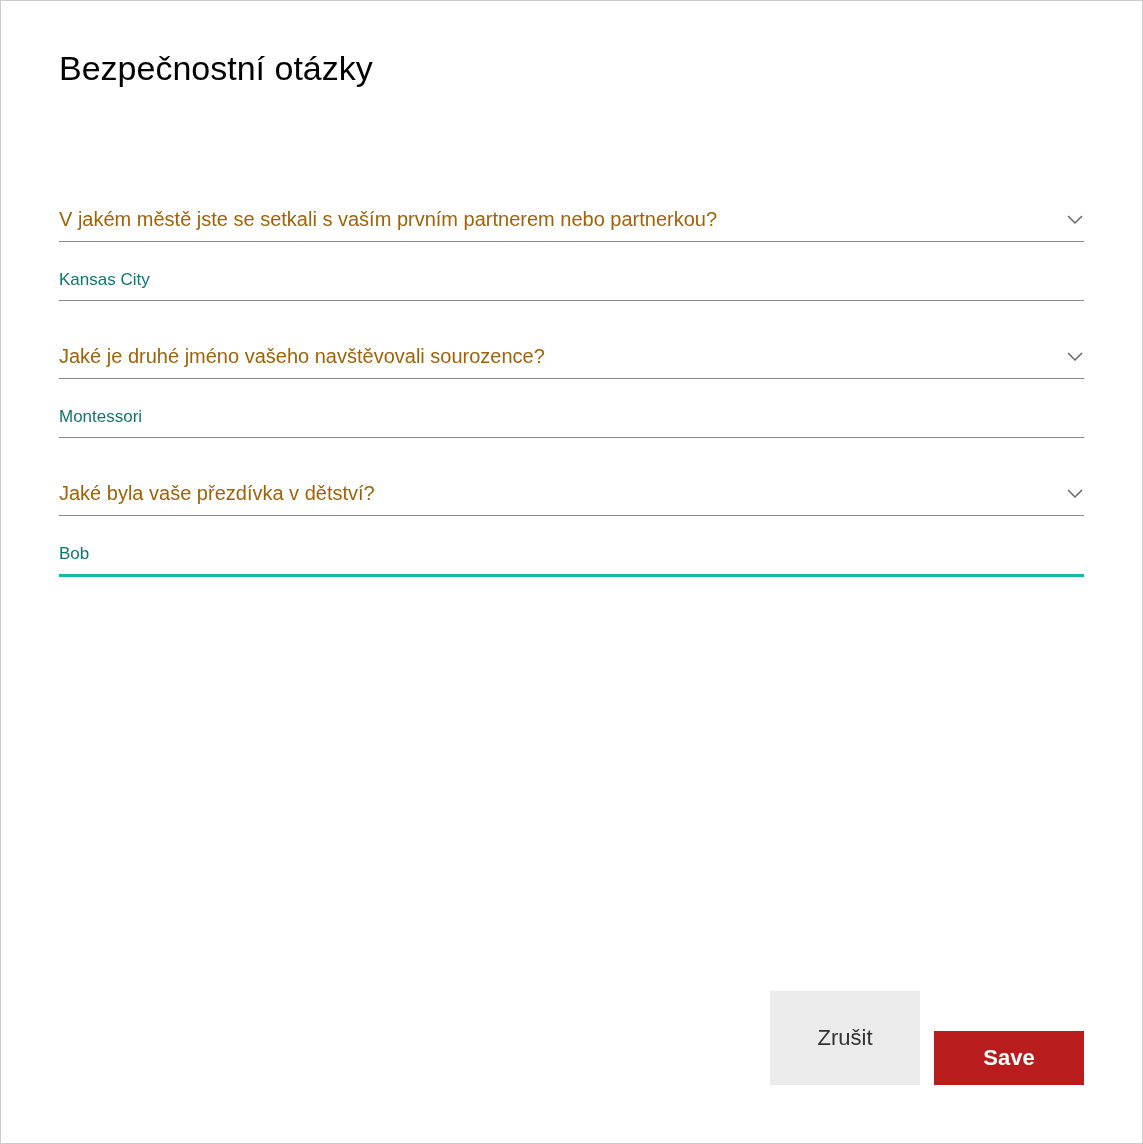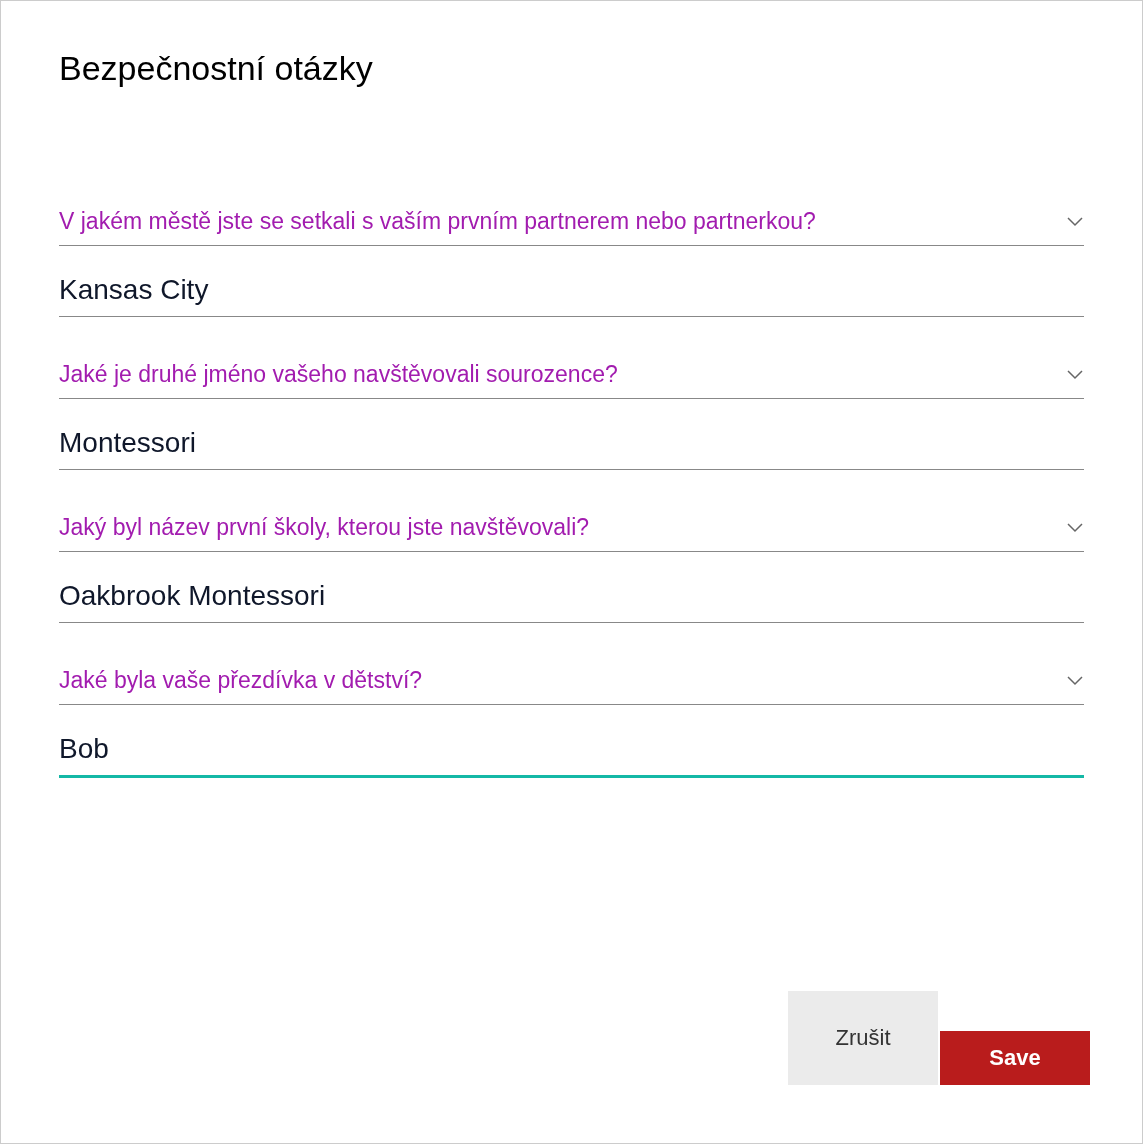--- a/index.html
+++ b/index.html
@@ -31,22 +31,22 @@
     .dropdown-field {
       display: flex;
       align-items: center;
       justify-content: space-between;
       border-bottom: 1px solid #888;
       padding-bottom: 10px;
       margin-bottom: 28px;
       cursor: pointer;
     }
     .dropdown-label {
-      font-size: 23px;
-      color: #a21caf;
+      font-size: 20px;
+      color: #a16207;
       font-weight: 400;
     }
     .chevron-icon {
       width: 18px;
       height: 18px;
       display: flex;
       align-items: center;
       justify-content: center;
     }
     .chevron-icon svg {
@@ -57,30 +57,30 @@
       fill: none;
     }
     .answer-field {
       border-bottom: 1px solid #888;
       padding-bottom: 10px;
     }
     .answer-field.focused {
       border-bottom: 3px solid #14b8a6;
     }
     .answer-value {
-      font-size: 28px;
-      color: #0f172a;
+      font-size: 17px;
+      color: #0f766e;
       font-weight: 400;
     }
     .button-row {
       position: absolute;
       bottom: 58px;
-      right: 52px;
+      right: 58px;
       display: flex;
-      gap: 2px;
+      gap: 14px;
     }
     .btn {
       padding: 14px 0;
       font-size: 22px;
       font-weight: 400;
       border: none;
       cursor: pointer;
       min-width: 150px;
       text-align: center;
       font-family: inherit;
@@ -125,33 +125,20 @@
         <svg viewBox="0 0 16 10">
             <polyline points="1,1 8,8 15,1"></polyline>
           </svg>
       </span>
     </div>
     <div class="answer-field">
       <span class="answer-value">Montessori</span>
     </div>
   </div>
 
-  <div class="field-group">
-    <div class="dropdown-field">
-      <span class="dropdown-label">Jaký byl název první školy, kterou jste navštěvovali?</span>
-      <span class="chevron-icon">
-        <svg viewBox="0 0 16 10">
-            <polyline points="1,1 8,8 15,1"></polyline>
-          </svg>
-      </span>
-    </div>
-    <div class="answer-field">
-      <span class="answer-value">Oakbrook Montessori</span>
-    </div>
-  </div>
 
   <div class="field-group">
     <div class="dropdown-field">
       <span class="dropdown-label">Jaké byla vaše přezdívka v dětství?</span>
       <span class="chevron-icon">
         <svg viewBox="0 0 16 10">
             <polyline points="1,1 8,8 15,1"></polyline>
           </svg>
       </span>
     </div>

